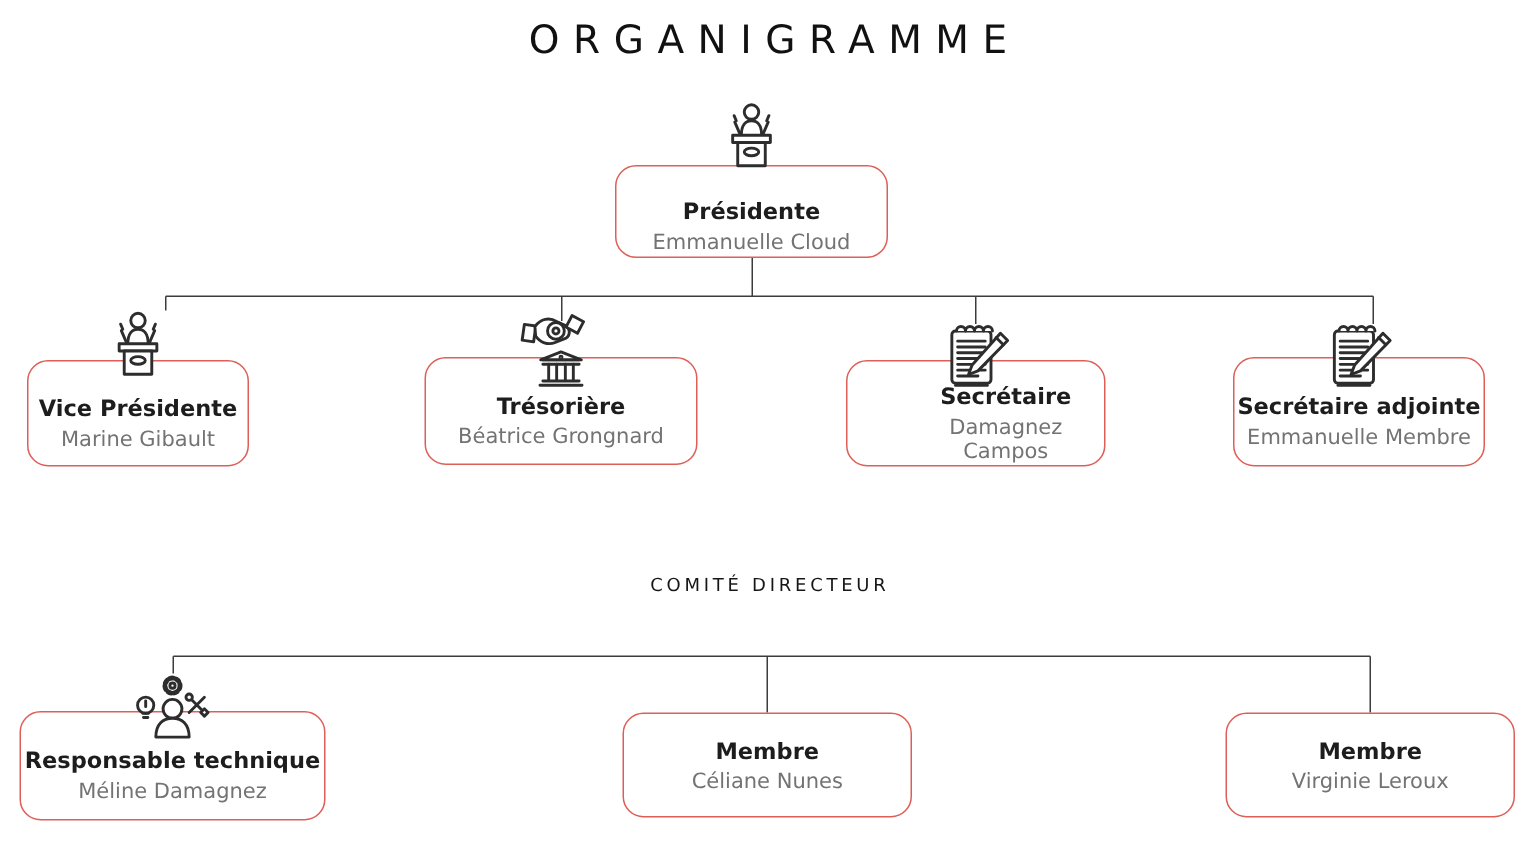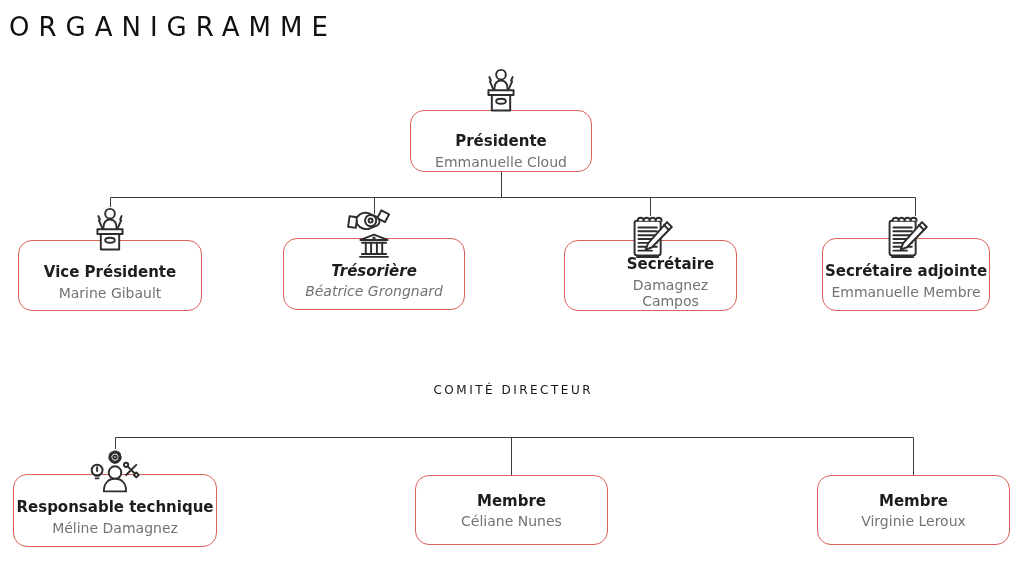--- a/index.html
+++ b/index.html
@@ -1,21 +1,21 @@
 <!DOCTYPE html>
 <html><head>
 <meta charset="utf-8">
 <style>
   html,body{margin:0;padding:0;background:#fff;}
   .canvas{
     position:relative;width:1024px;height:561px;background:#ffffff;overflow:hidden;
     font-family:"DejaVu Sans","Liberation Sans",sans-serif;color:#1d1d1d;
   }
   .main-title{
-    position:absolute;left:0;right:0;top:12px;text-align:left;
+    position:absolute;left:0;right:0;top:12px;text-align:center;
     font-size:26px;font-weight:500;letter-spacing:9px;color:#111;
     text-indent:9px; 
   }
   .section-title{
     position:absolute;left:0;right:0;top:383px;text-align:center;
     font-size:12px;font-weight:500;letter-spacing:2.5px;color:#161616;text-indent:2.5px;
   }
   .connectors{position:absolute;left:0;top:0;width:1024px;height:561px;}
   .node{
     position:absolute;background:#fff;border:1.5px solid #dd5f58;border-radius:14px;
@@ -104,31 +104,31 @@
   <div class="node" style="left:410px;top:110px;width:182px;height:62px;padding-top:21px;">
     <span class="icon-wrap" style="top:-45px">
       <svg>
           <use href="#icon-podium"></use>
         </svg>
     </span>
     <div class="role">Présidente</div>
     <div class="person">Emmanuelle Cloud</div>
   </div>
 
-  <div class="node" style="left:18px;top:240px;width:184px;height:71px;padding-top:14px;">
+  <div class="node" style="left:18px;top:240px;width:148px;height:71px;padding-top:14px;">
     <span class="icon-wrap" style="top:-36px">
       <svg>
           <use href="#icon-podium"></use>
         </svg>
     </span>
     <div class="role">Vice Présidente</div>
     <div class="person">Marine Gibault</div>
   </div>
 
-  <div class="node" style="left:283px;top:238px;width:182px;height:72px;padding-top:14px;font-style:italic;">
+  <div class="node" style="left:283px;top:238px;width:182px;height:72px;padding-top:14px;">
     <span class="icon-wrap" style="top:-30px">
       <svg>
           <use href="#icon-treasury"></use>
         </svg>
     </span>
     <div class="role">Trésorière</div>
     <div class="person">Béatrice Grongnard</div>
   </div>
 
   <div class="node" style="left:564px;top:240px;width:173px;height:71px;padding-top:14px;padding-left:40px;">

